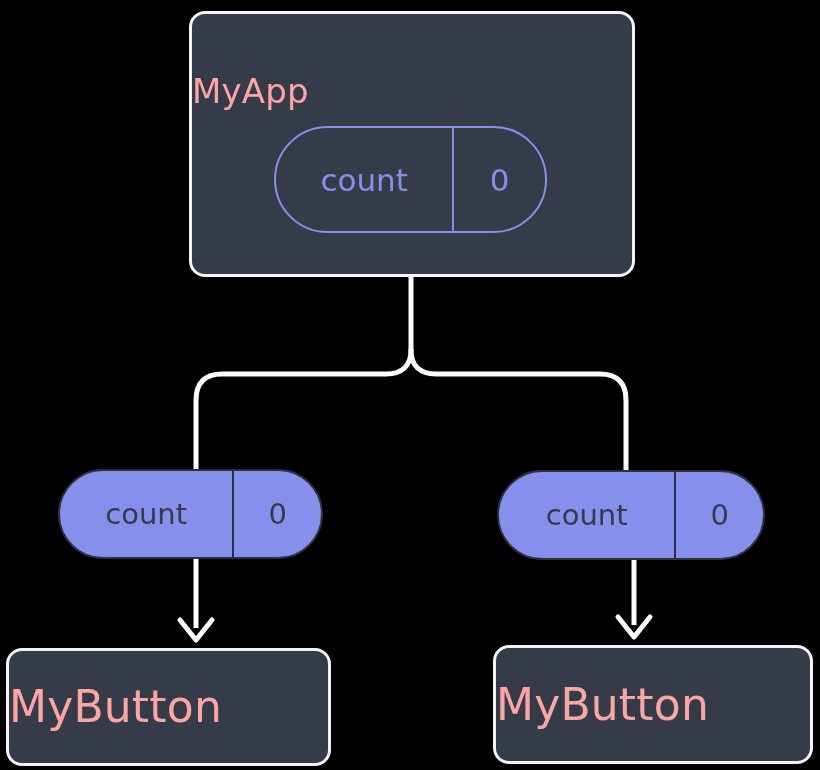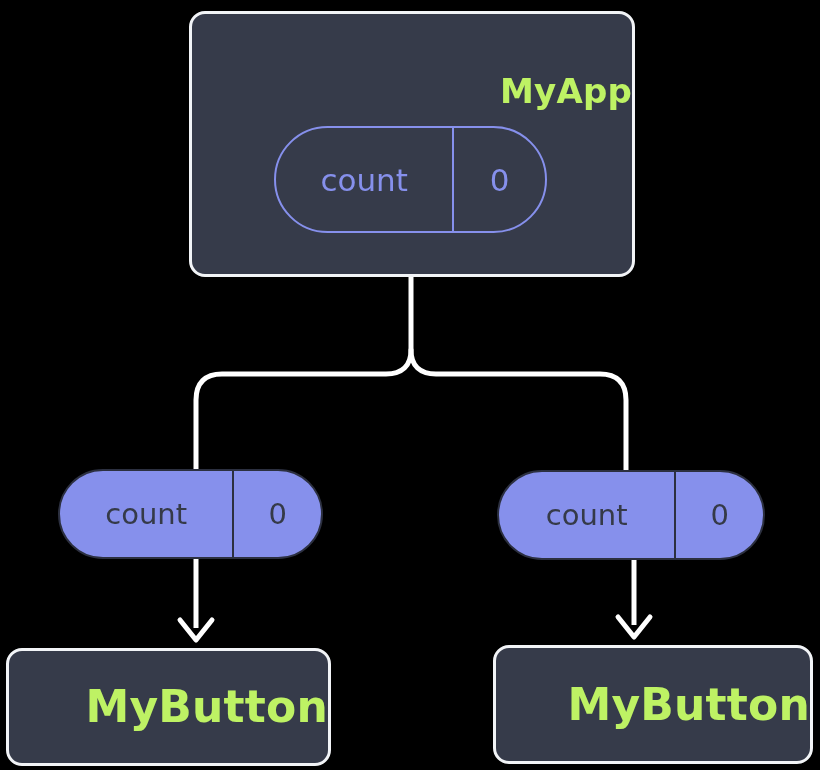--- a/index.html
+++ b/index.html
@@ -52,23 +52,23 @@
     left: 493px;
     top: 645px;
     width: 320px;
     height: 119px;
   }
 
   .comp-title {
     position: absolute;
     left: 0;
     right: 0;
-    text-align: right;
-    color: #bef264;
-    font-weight: 700;
+    text-align: left;
+    color: #fca5a5;
+    font-weight: 400;
     letter-spacing: 0.2px;
     white-space: nowrap;
   }
   #myapp-title {
     top: 57px;
     font-size: 34px;
   }
   .btn-title {
     top: 50%;
     transform: translateY(-50%);

